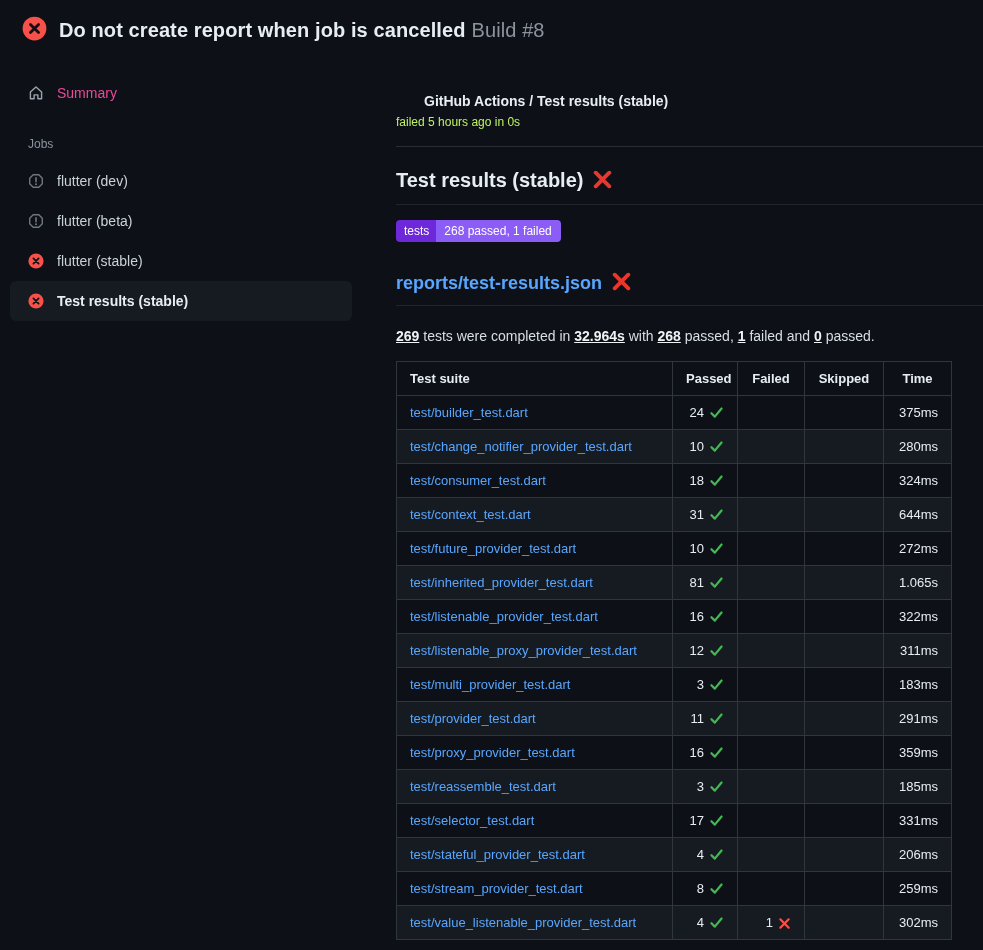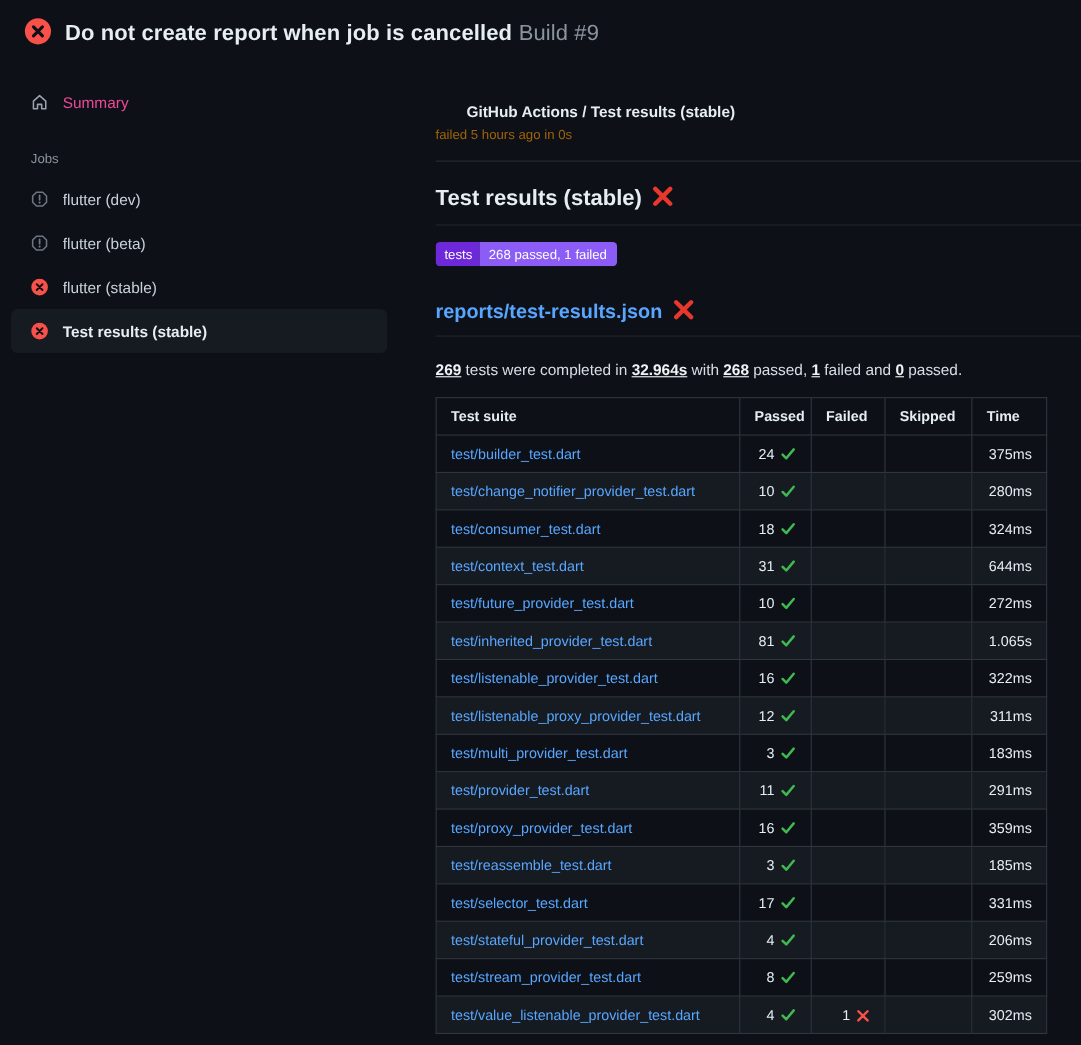--- a/index.html
+++ b/index.html
@@ -27,60 +27,60 @@
               font-size:14px; color:#ec4899; cursor:pointer; }
   .jobs-heading { color:#8b949e; font-size:12px; padding:24px 0 10px 28px; }
   .job-item { display:flex; align-items:center; gap:13px; height:40px;
               margin:0 28px 0 10px; padding:0 18px; border-radius:6px;
               font-size:14px; color:#c9d1d9; cursor:pointer; }
   .job-item.selected { background:#161b22; color:#e6edf3; font-weight:700; }
   .job-item .icon, .side-row .icon { flex:none; width:16px; height:16px; line-height:0; }
 
   
   .breadcrumb { font-size:14px; font-weight:700; color:#e6edf3;margin-left:28px; }
-  .status-line { font-size:12px; color:#a16207; margin-top:6px; }
+  .status-line { font-size:12px; color:#bef264; margin-top:6px; }
   hr.rule { border:0; border-top:1px solid #262d36; margin:17px 0 0 0; }
 
   h2.section-title { font-size:20px; font-weight:700; margin:22px 0 0 0;
                      padding-bottom:10px; border-bottom:1px solid #21262d; color:#e6edf3; }
   h2.section-title .hx, h3.report-title .hx { margin-left:10px; vertical-align:-2px; }
 
   .badge { display:inline-flex; margin-top:15px; border-radius:4px; overflow:hidden;
            font-size:12px; line-height:1; color:#ffffff; }
   .badge .badge-label { background:#6d28d9; padding:5px 7px 5px 8px; }
   .badge .badge-value { background:#8b5cf6; padding:5px 9px 5px 8px; }
 
   h3.report-title { font-size:18px; font-weight:700; margin:30px 0 0 0;
                     padding-bottom:9px; border-bottom:1px solid #21262d; color:#58a6ff; }
 
   p.summary-line { font-size:14px; color:#d8dee6; margin:22px 0 17px 0; }
   p.summary-line .num { font-weight:700; color:#f0f3f6;text-decoration:underline; }
 
   table.results { border-collapse:collapse; table-layout:fixed; width:555px; font-size:13px; }
   .results th, .results td { border:1px solid #30363d; padding:7px 13px; line-height:19px;
                              overflow:hidden; white-space:nowrap; }
-  .results th { font-weight:700; color:#e6edf3; text-align:left; }
+  .results th { font-weight:700; color:#e6edf3; text-align:center; }
   .results th:first-child { text-align:left; }
   .results tbody tr:nth-child(even) { background:#161b22; }
   .results td { color:#e6edf3; }
   .results td.num { text-align:right; }
   .results a.suite-link { color:#58a6ff; text-decoration:none; cursor:pointer; }
   .results .mark { margin-left:5px; vertical-align:-3px; line-height:0; }
 </style>
 </head>
 <body>
 
 <div>
 
   <header class="page-header">
     <span class="icon" id="header-status-icon"><svg width="25" height="25" viewBox="0 0 16 16">
           <circle cx="8" cy="8" r="7.6" fill="#f85149"></circle>
           <path d="M5.4 5.4 L10.6 10.6 M10.6 5.4 L5.4 10.6" stroke="#0d1117" stroke-width="1.8" stroke-linecap="round" fill="none"></path>
         </svg></span>
-    <h1><span>Do not create report when job is cancelled</span><span class="build">Build #9</span></h1>
+    <h1><span>Do not create report when job is cancelled</span><span class="build">Build #8</span></h1>
   </header>
 
   <div class="layout">
 
     <aside>
       <div class="side-row">
         <span class="icon" id="home-icon"><svg width="16" height="16" viewBox="0 0 16 16">
               <path d="M2.4 6.9 L8 1.9 L13.6 6.9 V13.8 H9.9 V9.9 H6.1 V13.8 H2.4 Z" fill="none" stroke="#9aa4af" stroke-width="1.4" stroke-linejoin="round"></path>
             </svg></span>
         <span>Summary</span>

